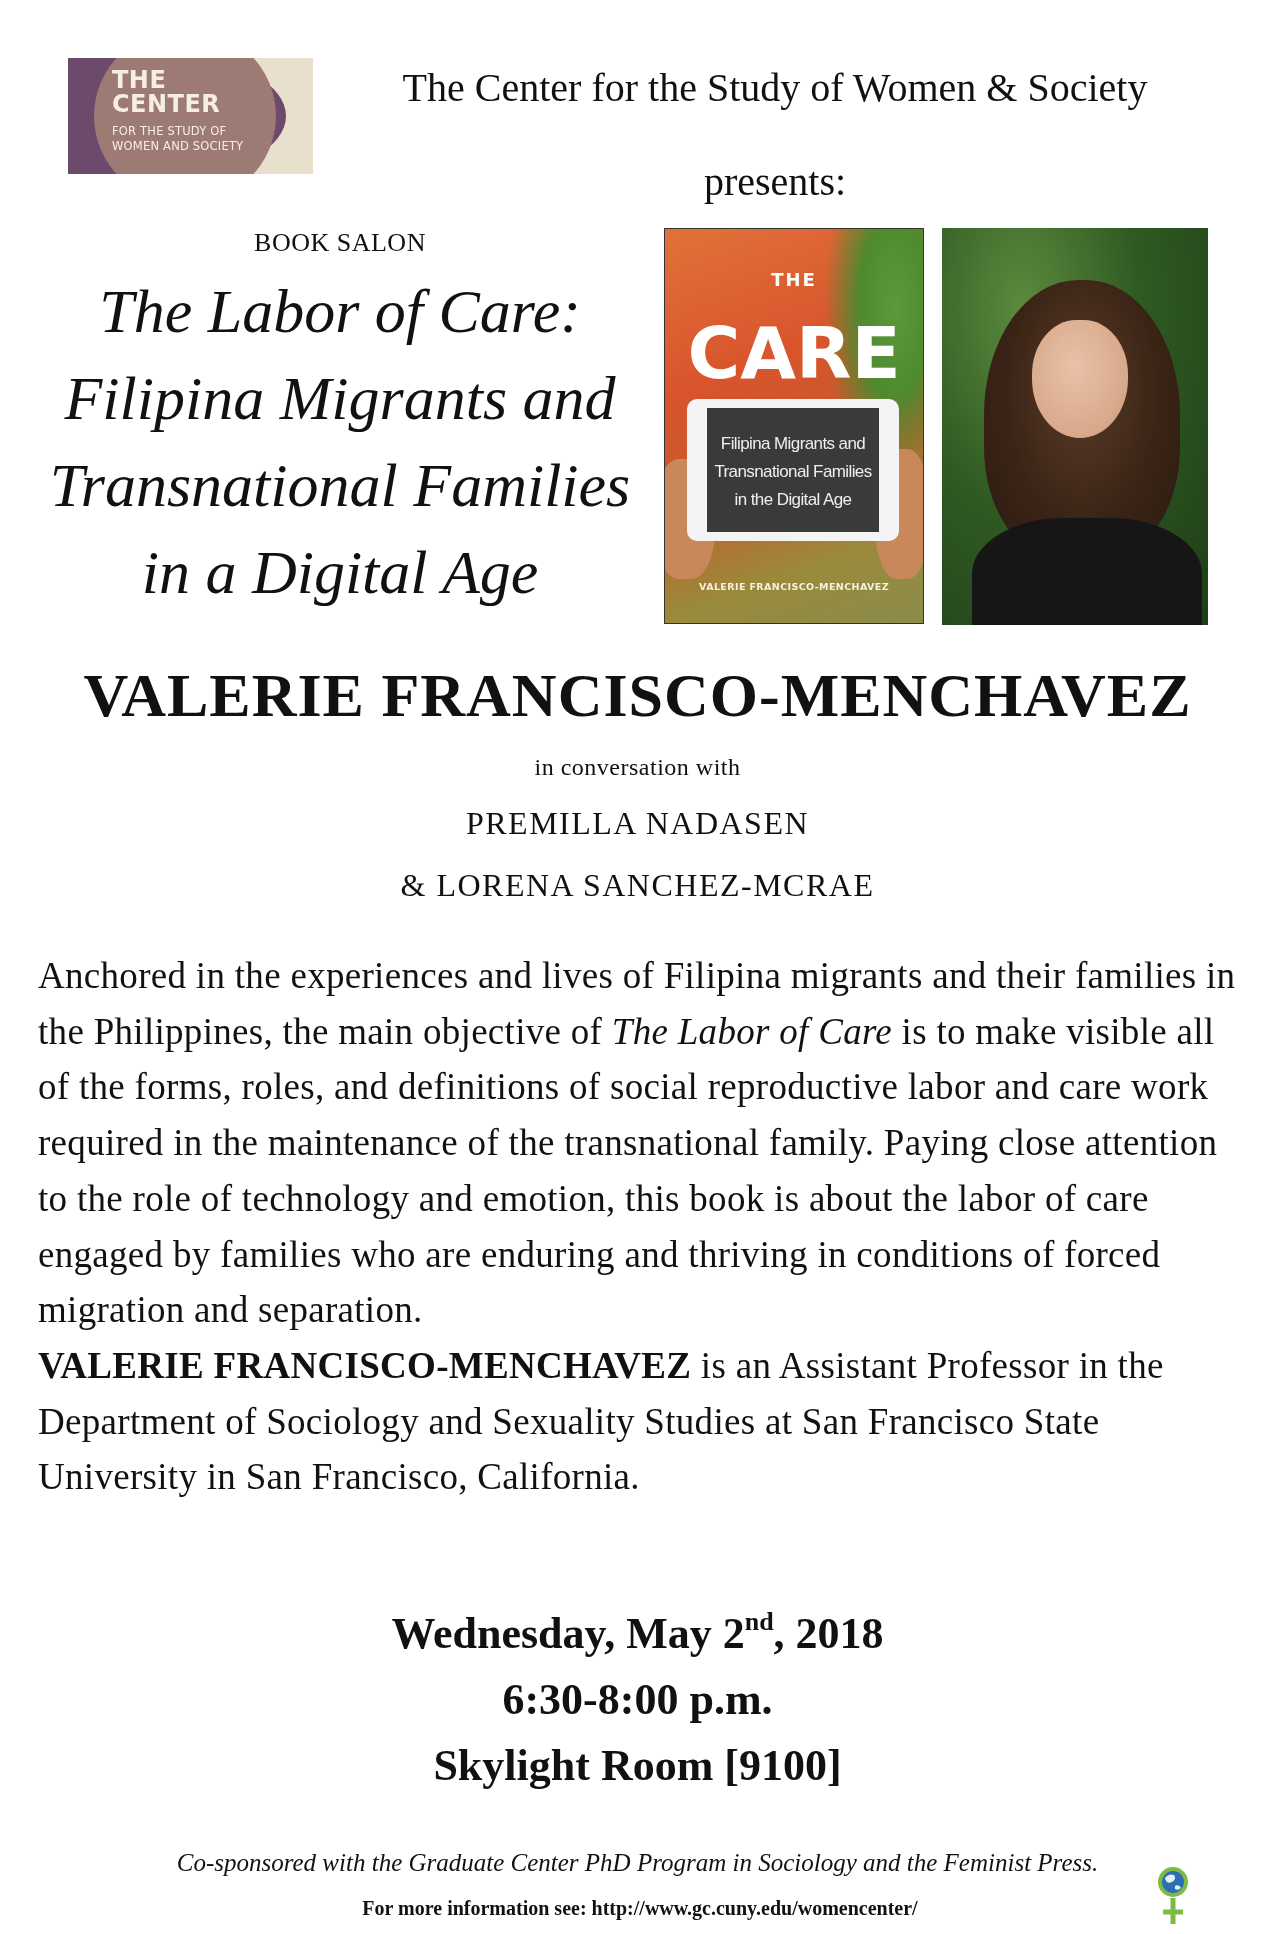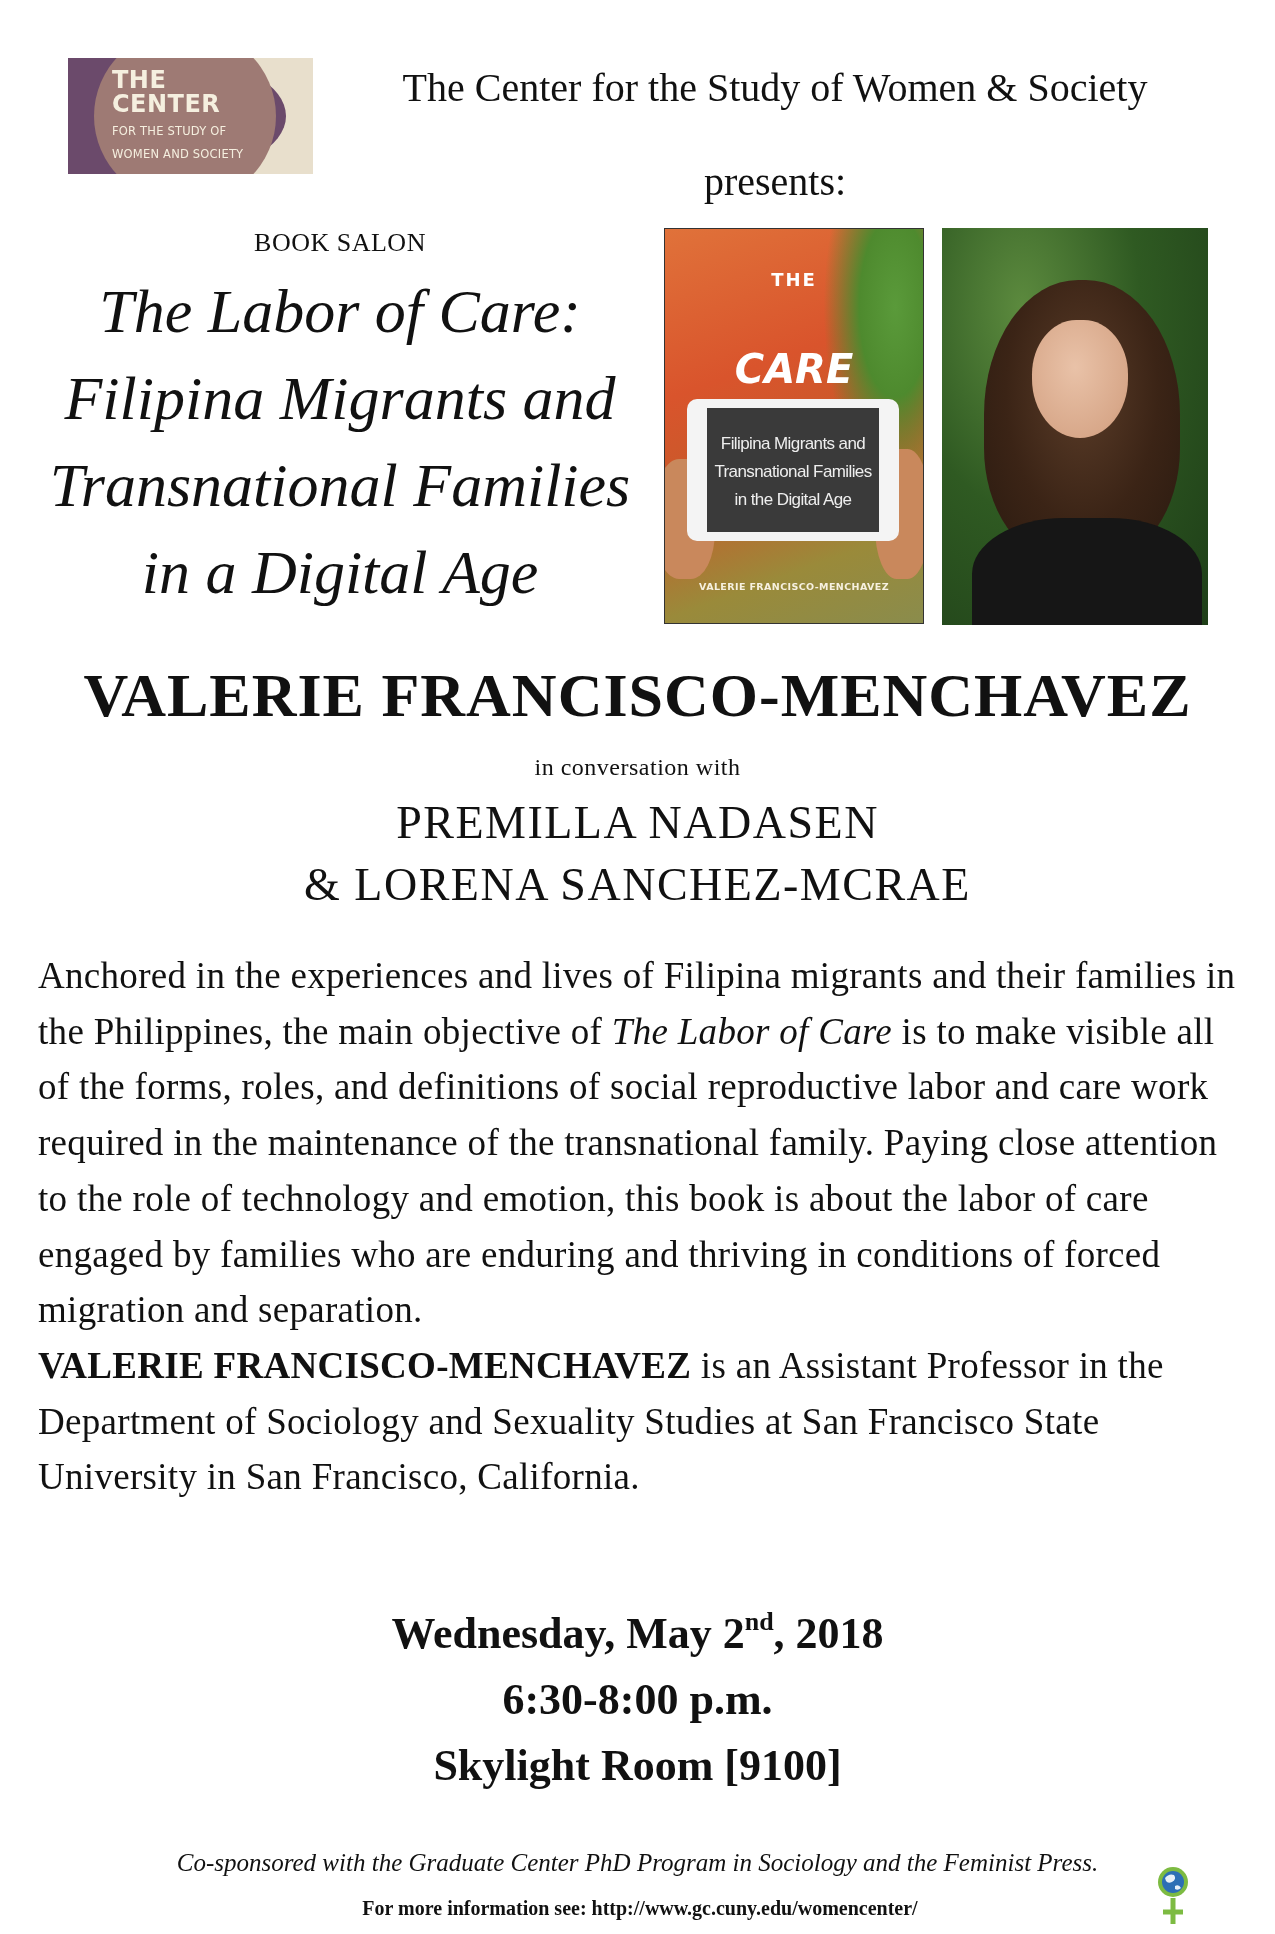--- a/index.html
+++ b/index.html
@@ -21,21 +21,21 @@
   .logo .circle {
     position: absolute; left: 26px; top: -30px; width: 182px; height: 176px;
     background: #9e7a74; border-radius: 50%;
   }
   .logo .txt {
     position: absolute; left: 44px; top: 10px; color: #f5efdf;
     font-family: "DejaVu Sans", sans-serif; line-height: 1;
   }
   .logo .big { font-size: 24px; font-weight: bold; letter-spacing: 0.5px; display: block; }
   .logo .small { font-size: 11.5px; display: block; margin-top: 10px; letter-spacing: 0.2px; }
-  .logo .small + .small { margin-top: 11px; }
+  .logo .small + .small { margin-top: 3px; }
 
   
   .header-title {
     left: 320px; top: 64px; width: 910px; text-align: center;
     font-size: 40px; line-height: 48px;
   }
   .presents {
     left: 320px; top: 118px; width: 910px; text-align: center;
     font-size: 40px; line-height: 48px; margin-top: 40px;
   }
@@ -57,22 +57,22 @@
     border: 1px solid #333; overflow: hidden;
   }
   .book .leaves {
     position: absolute; right: -20px; top: 0; width: 120px; height: 260px;
     background: radial-gradient(ellipse at 60% 30%, #5a9a3a 0%, #4e8a2e 35%, rgba(80,130,40,0.0) 70%);
   }
   .book .the { position: absolute; left: 0; right: 0; top: 40px; text-align: center; color: #fff;
     font-family: "DejaVu Sans", sans-serif; font-weight: bold; font-size: 18px; letter-spacing: 2px; }
   .book .labor { position: absolute; left: 0; right: 0; top: 60px; text-align: center; color: #fff;
     font-family: "DejaVu Sans", sans-serif; font-weight: bold; font-size: 34px; letter-spacing: 0px; }
-  .book .care { position: absolute; left: 0; right: 0; top: 108px; text-align: center; color: #fff;
-    font-family: "DejaVu Sans", sans-serif; font-weight: bold; font-size: 40px; line-height: 64px; font-style: italic; }
+  .book .care { position: absolute; left: 0; right: 0; top: 92px; text-align: center; color: #fff;
+    font-family: "DejaVu Sans", sans-serif; font-weight: bold; font-size: 72px; line-height: 64px; }
   .book .tablet {
     position: absolute; left: 22px; top: 170px; width: 212px; height: 142px;
     background: #f4f4f4; border-radius: 10px;
   }
   .book .screen {
     position: absolute; left: 20px; top: 9px; width: 172px; height: 124px;
     background: #3a3a3a; color: #eee; text-align: center;
     font-family: "Liberation Sans", sans-serif; font-size: 17px; line-height: 28px;
     padding-top: 22px; box-sizing: border-box; letter-spacing: -0.6px;
   }
@@ -106,21 +106,21 @@
     left: 0; top: 660px; width: 1275px; text-align: center;
     font-size: 62px; font-weight: bold; letter-spacing: 1px; line-height: 70px;
     font-family: "Liberation Serif", serif;
   }
   .conv {
     left: 0; top: 752px; width: 1275px; text-align: center;
     font-size: 24px; line-height: 30px; letter-spacing: 0.5px;
   }
   .guest {
     left: 0; width: 1275px; text-align: center;
-    font-size: 46px; line-height: 54px; letter-spacing: 1.5px;
+    font-size: 32px; line-height: 54px; letter-spacing: 1.5px;
   }
 
   
   .para {
     left: 38px; top: 948px; width: 1215px;
     font-size: 37px; line-height: 55.7px; letter-spacing: 0.3px;
   }
   .para i { font-style: italic; }
   .para b { font-weight: bold; }
 

